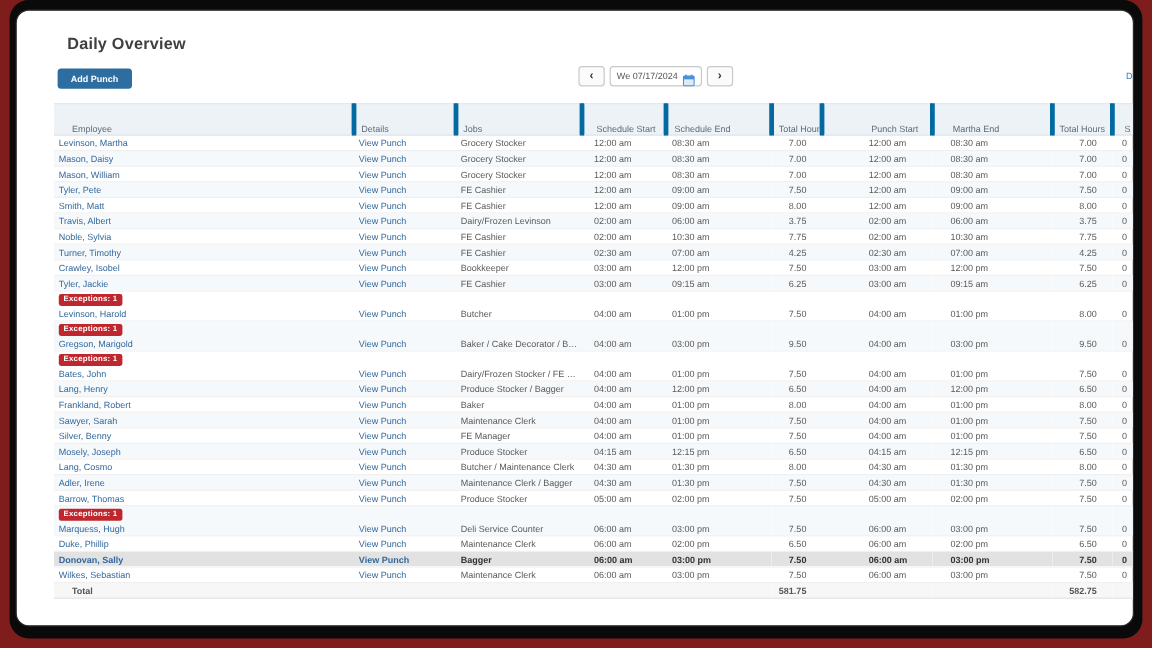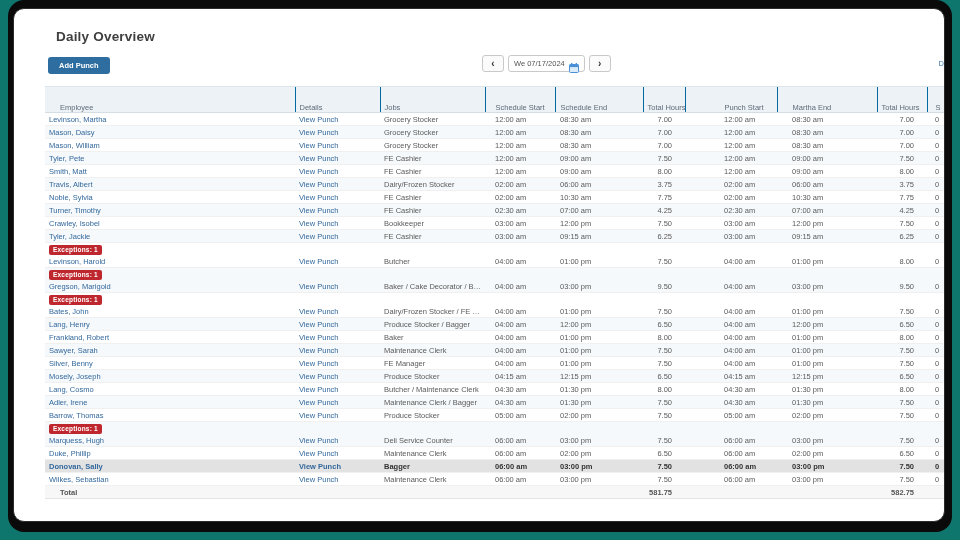--- a/index.html
+++ b/index.html
@@ -1,31 +1,31 @@
 <!DOCTYPE html>
 <html><head>
 <meta charset="utf-8">
 <style>
   * { margin:0; padding:0; box-sizing:border-box; }
   html,body { background:#fff; font-family:"Liberation Sans", sans-serif; }
-  .page { position:relative; width:960px; height:540px; background:#0f766e; overflow:hidden; }
+  .page { position:relative; width:960px; height:540px; background:#7f1d1d; overflow:hidden; }
   .frame { position:absolute; left:8px; top:0; width:944px; height:532px; background:#0a0a0a; border-radius:16px; }
   .card { position:absolute; left:13px; top:8px; width:932px; height:514px; background:#ffffff; border-radius:11px; border:1px solid #2b2b2b; overflow:hidden; }
   .page-title { margin:20px 0 0 42px; font-size:13.5px; color:#3f3f3f; letter-spacing:0.2px; }
   .toolbar { position:relative; height:24px; margin-top:11px; }
   .btn-add { position:absolute; left:34px; top:2px; background:#2d6da0; color:#fff; font-size:7.5px; font-weight:bold; border:none; border-radius:3px; padding:4px 11px; cursor:pointer; }
   .date-nav { position:absolute; left:468px; top:0; display:flex; align-items:center; gap:4px; }
   .nav-btn { width:22px; height:17px; background:#fbfbfb; border:1px solid #c9c9c9; border-radius:3px; font-size:10px; line-height:14px; color:#333; text-align:center; cursor:pointer; font-weight:bold; padding:0; }
   .date-box { display:flex; align-items:center; gap:4px; height:17px; border:1px solid #c9c9c9; border-radius:3px; background:#fff; padding:0 5px; }
   .date-text { font-size:7.5px; color:#555; white-space:nowrap; }
   .cal-icon { width:10px; height:10px; display:inline-block; }
   .corner-link { position:absolute; right:-4px; top:4px; font-size:7.5px; color:#3c7cb3; text-decoration:none; }
   table { border-collapse:collapse; table-layout:fixed; margin:7px 0 0 31px; width:927px; }
   thead th { background:#edf2f7; border-top:1px solid #dde4ea; border-bottom:1px solid #d5dde4; color:#5f6b76; font-weight:normal; font-size:7.5px; height:16px; text-align:left; padding:16px 0 0 4px; white-space:nowrap; overflow:hidden; }
-  thead th + th { border-left:1px solid #0369a1; }
+  thead th + th { border-left:4px solid #0369a1; }
   thead th.c-emp { padding-left:15px; }
   tbody td { font-size:7.5px; color:#5a5a5a; height:13px; padding:1px 0 1px 4px; white-space:nowrap; overflow:hidden; border-bottom:1px solid #f0f0f0; }
   tbody tr:nth-child(even) td { background:#f6f9fb; }
   tbody tr.hl td { background:#e2e2e2; font-weight:bold; color:#333;margin-top:20px; }
   tbody tr.tall td { vertical-align:bottom; height:25px; }
   .c-th, .c-pt { text-align:right; padding-right:13px !important; }
   .c-ss { padding-left:10px !important; }
   .c-se { padding-left:5px !important; }
   .c-ps { padding-left:39px !important; }
   .c-pe { padding-left:15px !important; }
@@ -150,21 +150,21 @@
             <td class="c-se">09:00 am</td>
             <td class="c-th">8.00</td>
             <td class="c-ps">12:00 am</td>
             <td class="c-pe">09:00 am</td>
             <td class="c-pt">8.00</td>
             <td class="c-x">0</td>
           </tr>
           <tr>
             <td class="c-emp"><a class="lnk">Travis, Albert</a></td>
             <td class="c-det"><a class="lnk">View Punch</a></td>
-            <td class="c-job">Dairy/Frozen Stocker</td>
+            <td class="c-job">Dairy/Frozen Levinson</td>
             <td class="c-ss">02:00 am</td>
             <td class="c-se">06:00 am</td>
             <td class="c-th">3.75</td>
             <td class="c-ps">02:00 am</td>
             <td class="c-pe">06:00 am</td>
             <td class="c-pt">3.75</td>
             <td class="c-x">0</td>
           </tr>
           <tr>
             <td class="c-emp"><a class="lnk">Noble, Sylvia</a></td>

